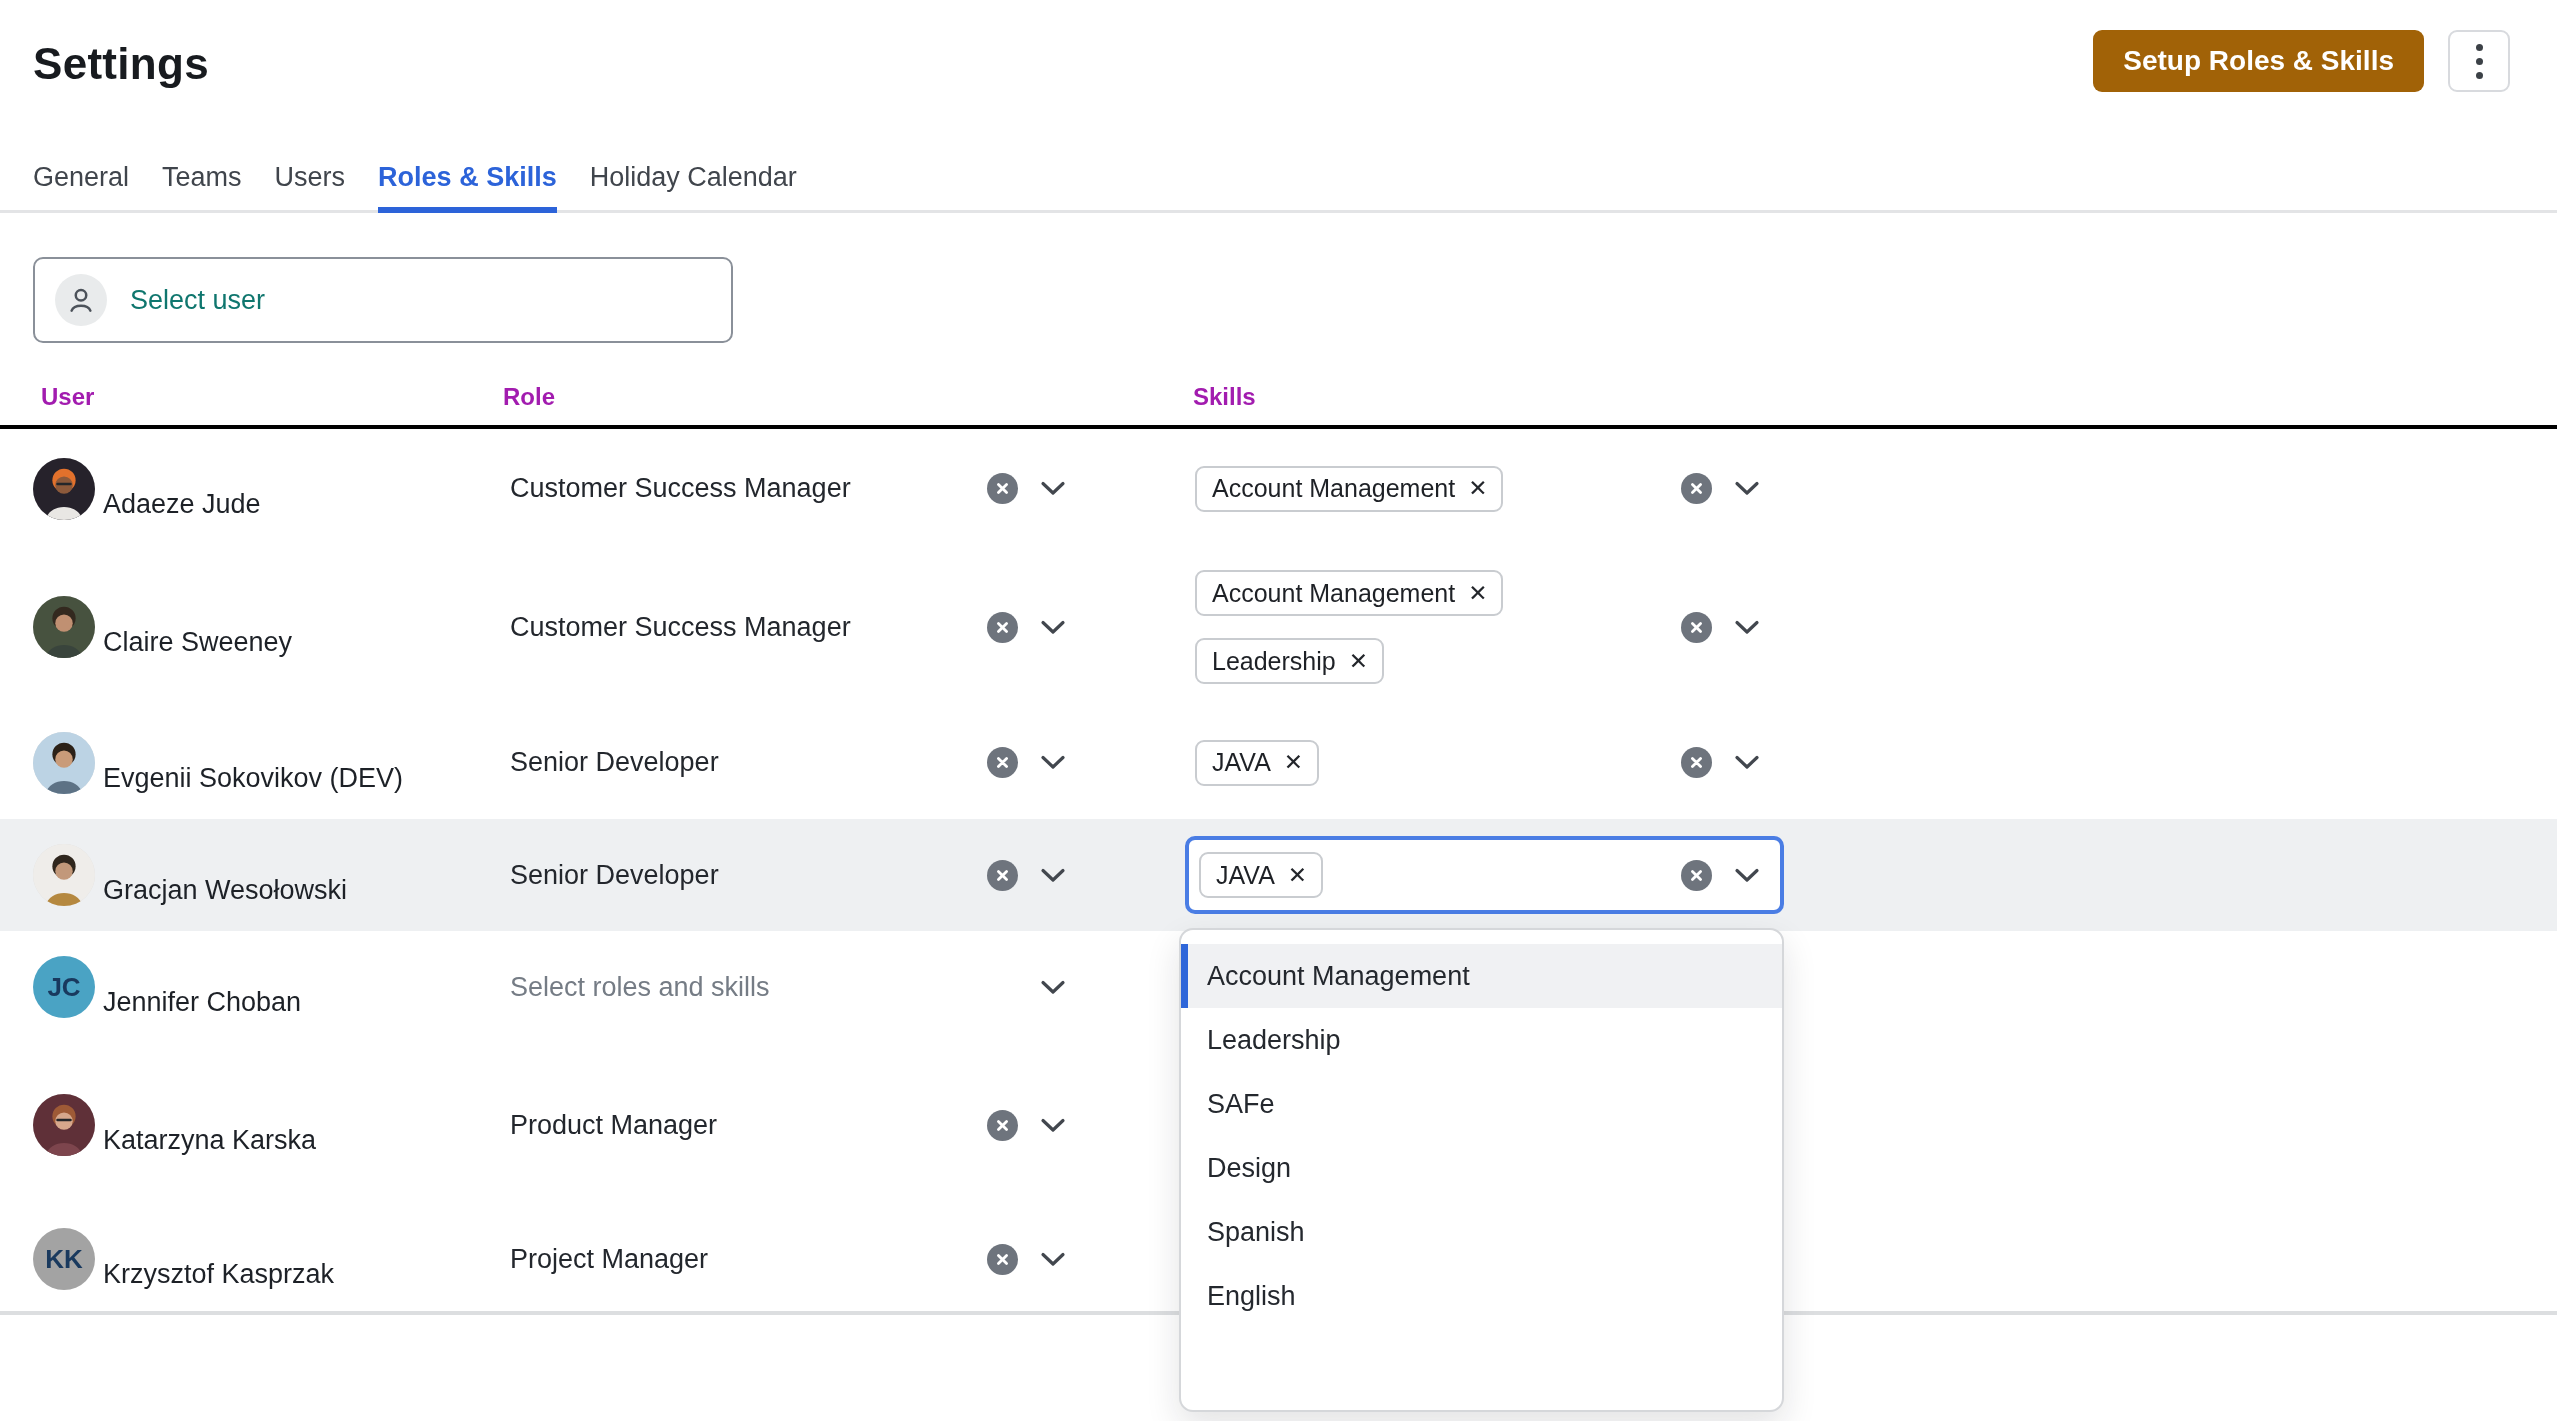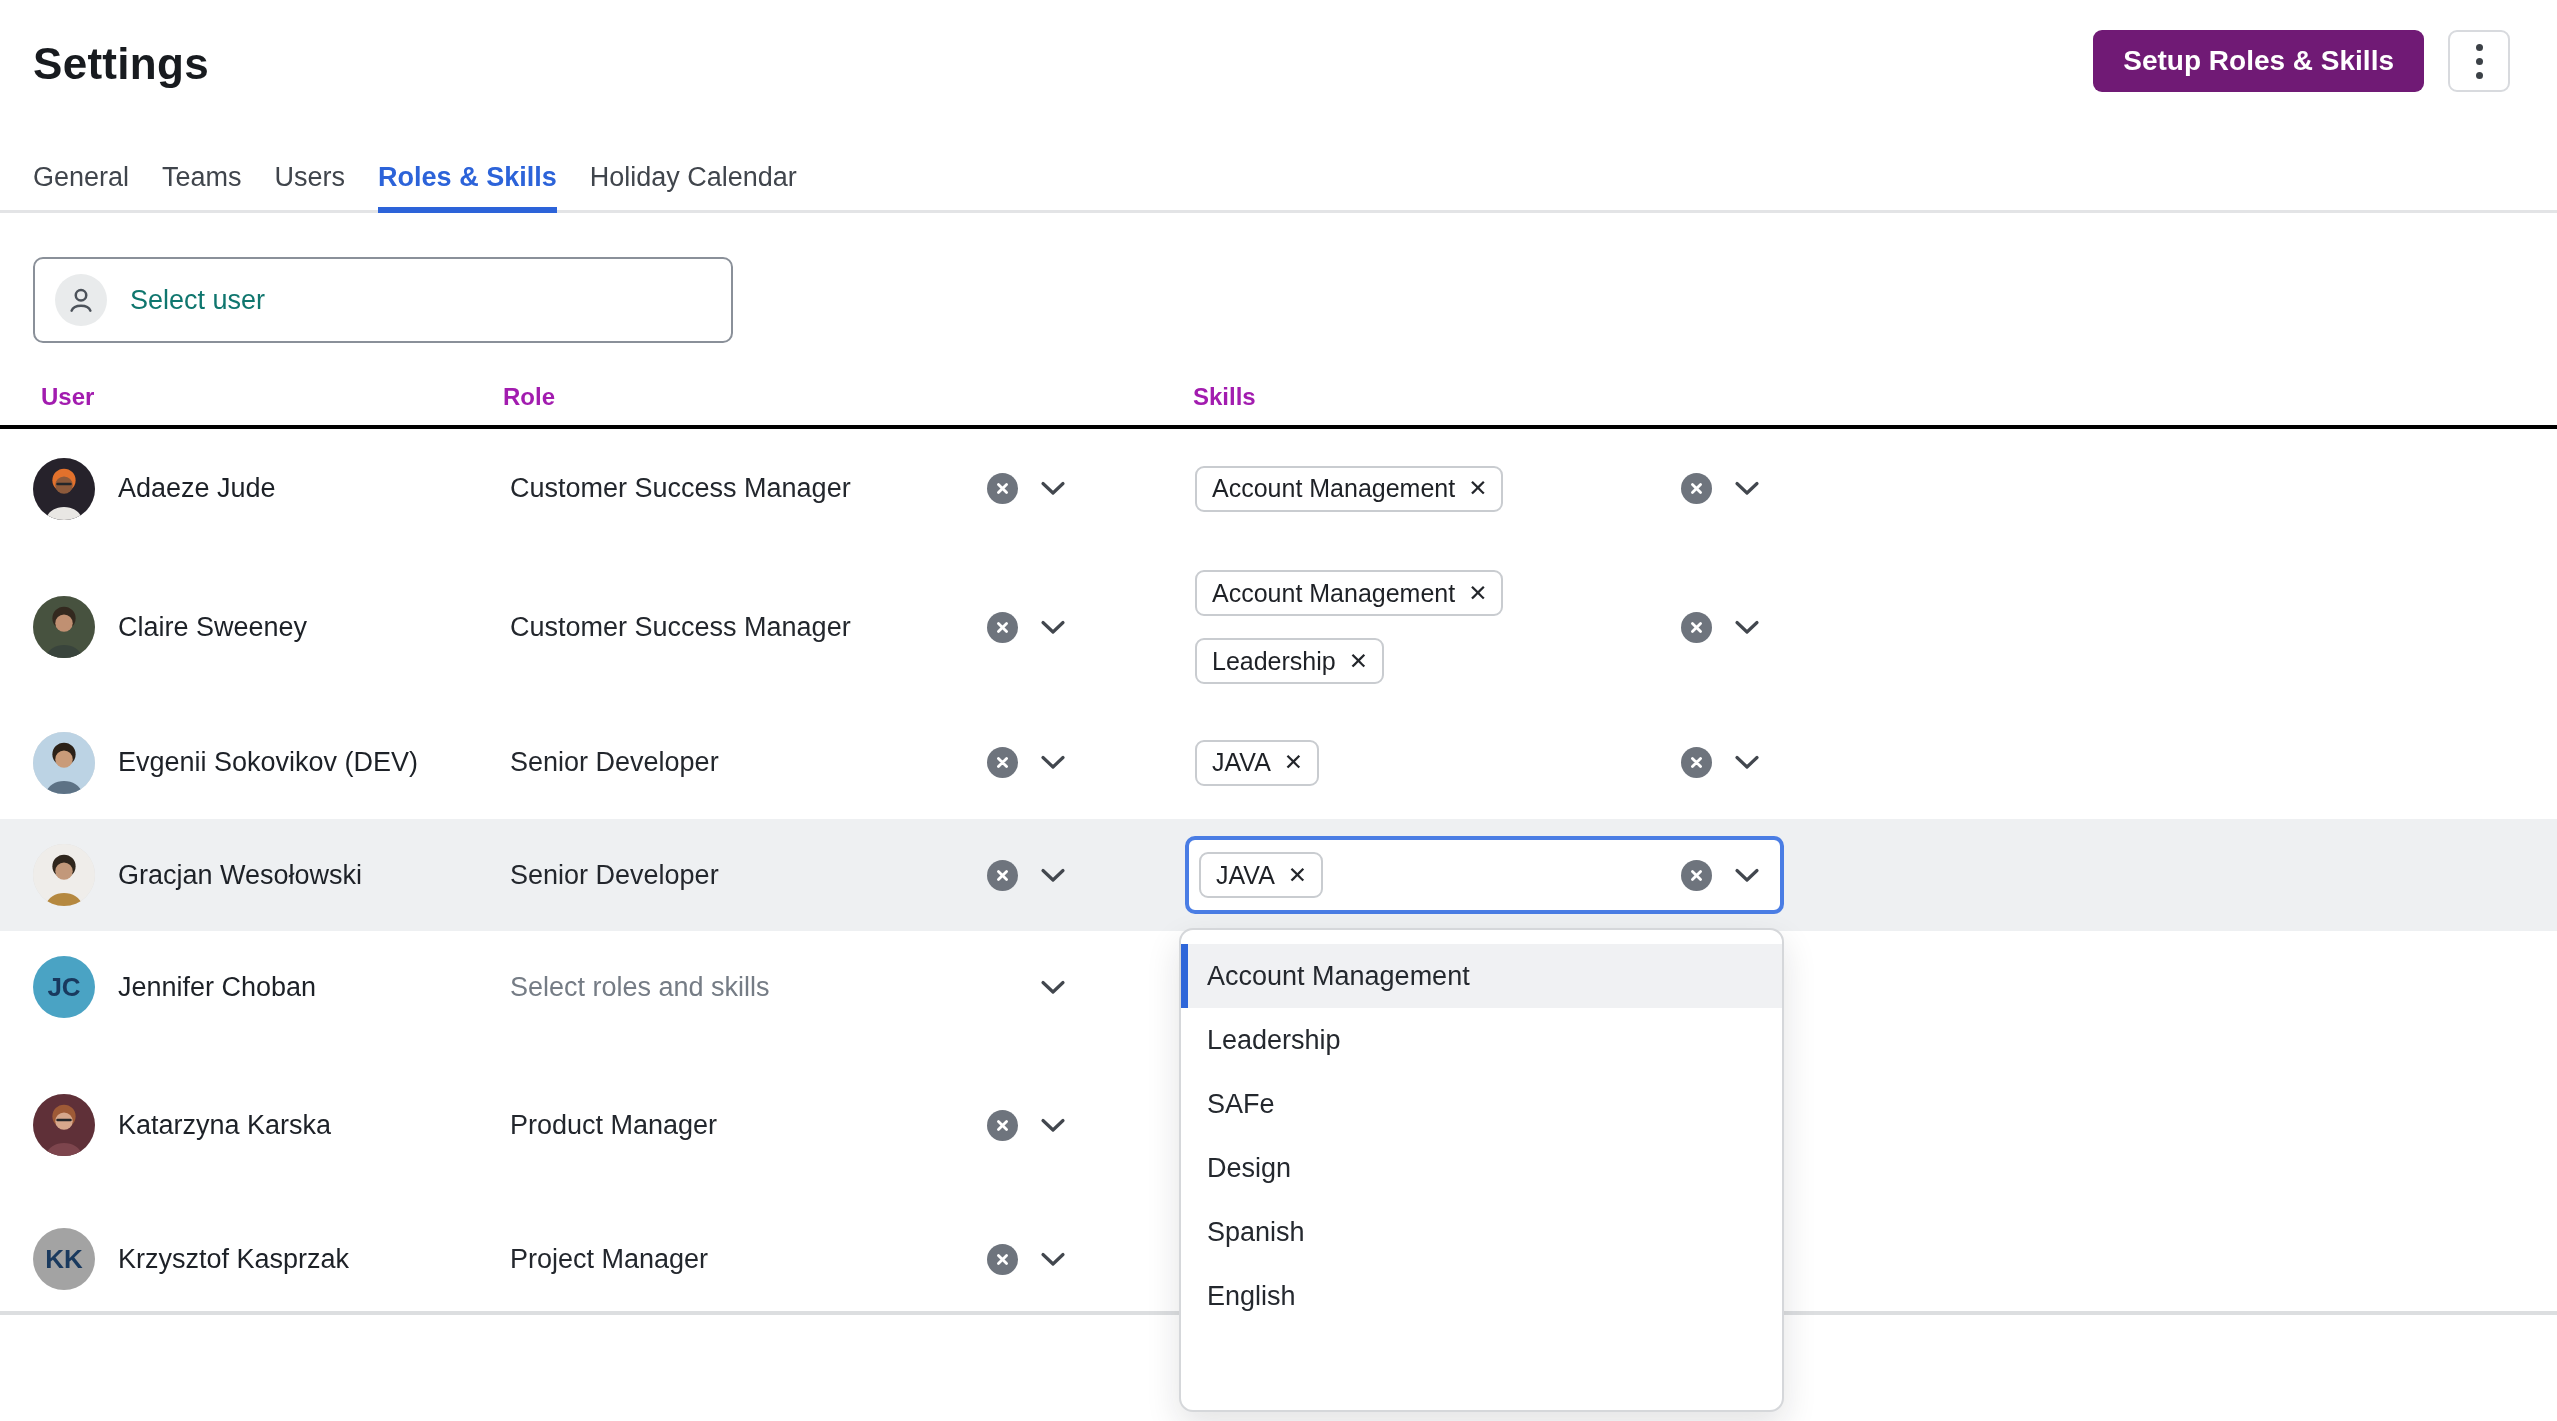--- a/index.html
+++ b/index.html
@@ -3,21 +3,21 @@
 <meta charset="utf-8">
 <style>
   html,body{margin:0;padding:0;background:#fff;width:2557px;height:1421px;overflow:hidden;
     font-family:"Liberation Sans", sans-serif; color:#1d2127;}
   *{box-sizing:border-box}
 
   
   .topbar{display:flex;align-items:center;justify-content:space-between;padding:30px 47px 0 33px}
   .page-title{font-size:44px;font-weight:700;color:#181b1f;margin:6px 0 0;letter-spacing:.3px}
   .actions{display:flex;gap:24px;align-items:center}
-  .btn-primary{height:62px;padding:0 30px;background:#701a75;color:#fff;font-size:28px;font-weight:600;
+  .btn-primary{height:62px;padding:0 30px;background:#a16207;color:#fff;font-size:28px;font-weight:600;
     border:none;border-radius:9px;cursor:pointer;font-family:inherit}
   .btn-kebab{width:62px;height:62px;border:2px solid #d8dade;border-radius:9px;background:#fff;
     display:flex;flex-direction:column;gap:7px;align-items:center;justify-content:center;cursor:pointer}
   .btn-kebab .dot{width:7px;height:7px;border-radius:50%;background:#3c4147}
 
   
   .tabs{display:flex;gap:33px;padding-left:33px;margin-top:70px;border-bottom:3px solid #e3e4e6}
   .tab{font-size:27px;color:#40454c;padding-bottom:17px;line-height:31px;cursor:pointer;white-space:nowrap}
   .tab.active{color:#2c63d9;font-weight:600;border-bottom:6px solid #2c63d9;padding-bottom:11px;margin-bottom:-3px}
 
@@ -36,21 +36,21 @@
   .hc-skills{margin-left:95px}
 
   .row{display:flex;align-items:center;padding-left:33px;min-height:112px}
   .rows .row:nth-child(1){min-height:119px}
   .rows .row:nth-child(2){min-height:154px}
   .rows .row:nth-child(3){min-height:113px}
   .rows .row:nth-child(6){min-height:164px}
   .rows .row:nth-child(7){min-height:104px}
   .row.highlight{background:#eef0f2}
 
-  .cell-user{width:462px;display:flex;align-items:center;gap:23px}
+  .cell-user{width:462px;display:flex;align-items:flex-end;gap:8px}
   .avatar{width:62px;height:62px;border-radius:50%;overflow:hidden;flex:none;background:#ddd}
   .avatar-initials{display:flex;align-items:center;justify-content:center;font-size:26px;font-weight:600}
   .user-name{font-size:27px;color:#1d2127;white-space:nowrap}
 
   .cell-role{width:595px;display:flex;align-items:center;padding:0 24px 0 15px;cursor:pointer}
   .role-text{font-size:27px;color:#23272d;white-space:nowrap}
   .role-text.placeholder{color:#757c85}
   .icons{margin-left:auto;display:flex;align-items:center;gap:22px}
   .clear-btn{width:31px;height:31px;border-radius:50%;background:#6e747d;display:flex;align-items:center;
     justify-content:center;flex:none;cursor:pointer}

